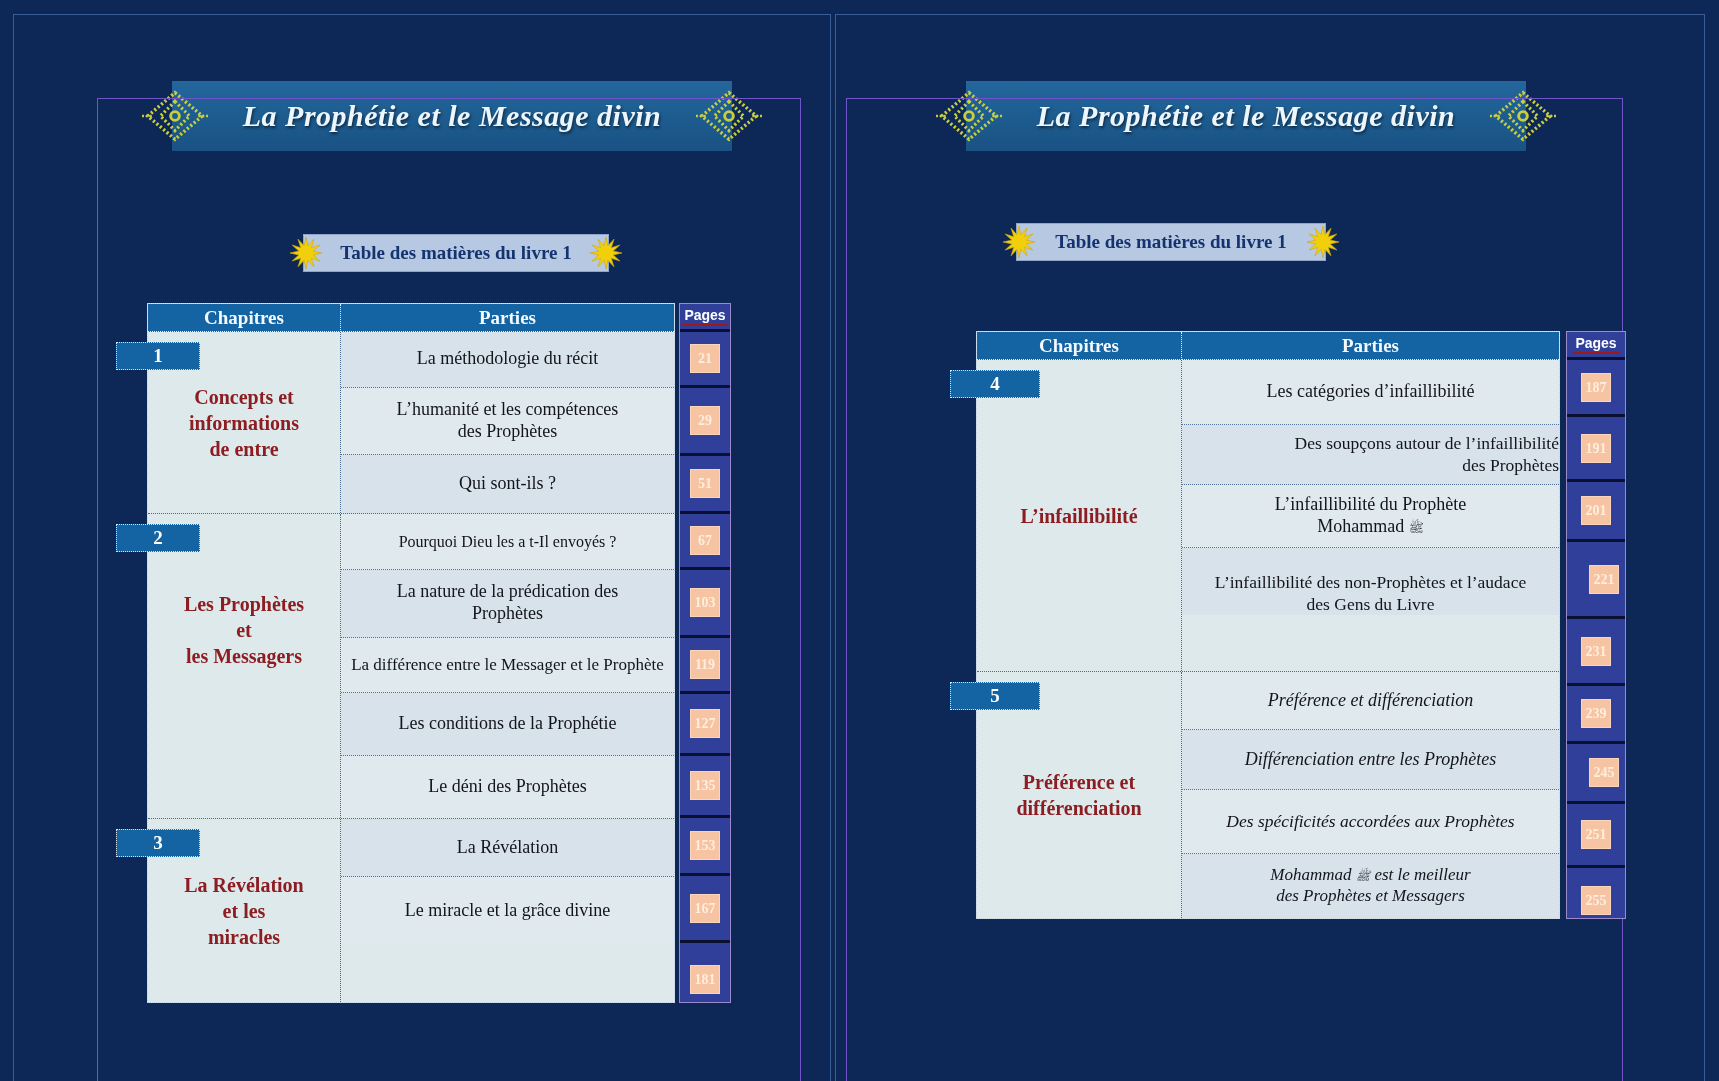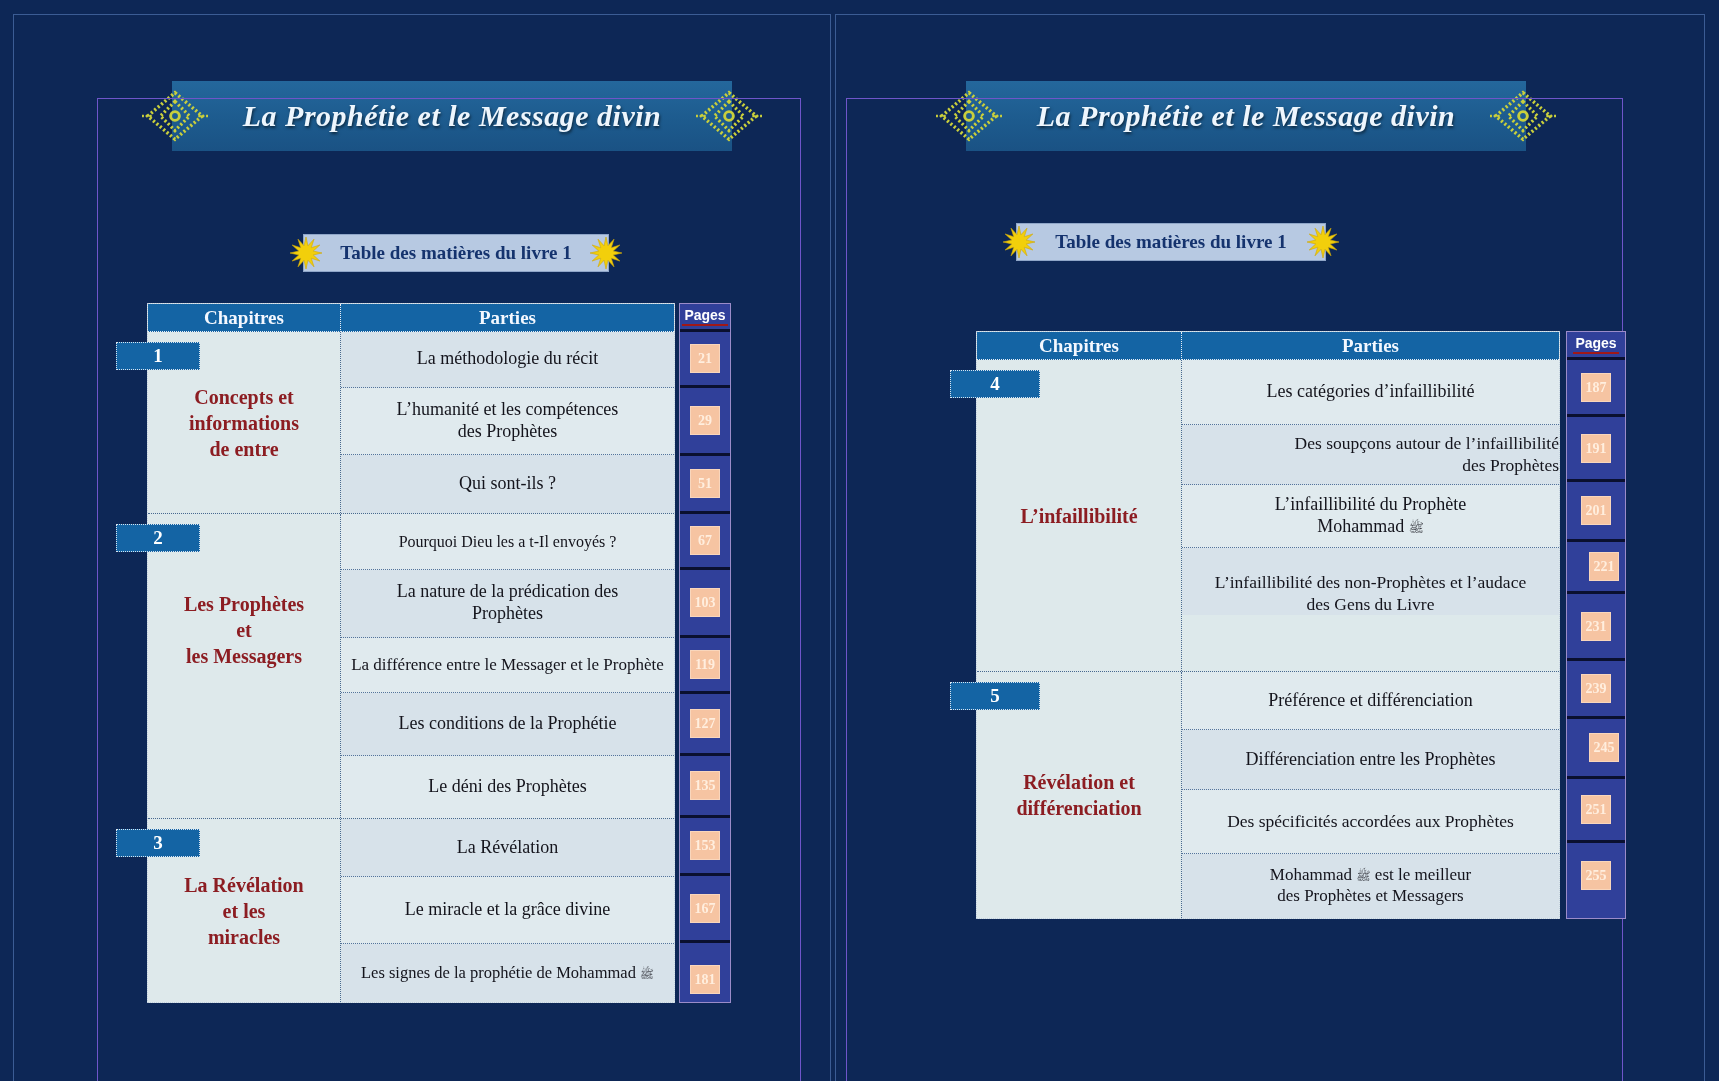--- a/index.html
+++ b/index.html
@@ -159,23 +159,20 @@
               <div>miracles</div>
             </div>
           </div>
           <div class="parts-col" style="width: 333px;">
             <div class="part-row shade-a" style="height: 58px; font-size: 18px;">
               <div>La Révélation</div>
             </div>
             <div class="part-row shade-b" style="height: 67px; font-size: 18px;">
               <div>Le miracle et la grâce divine</div>
             </div>
-            <div class="part-row shade-a" style="height: 58px; font-size: 16.5px;">
-              <div>Les signes de la prophétie de Mohammad <span class="pbuh">ﷺ</span></div>
-            </div>
           </div>
         </div>
       </div>
   </div>
   <div class="pages-col" style="left: 665px; top: 288px; width: 52px; height: 700px;">
     <div class="pages-header" style="height: 28px;">
         <span>Pages</span>
       </div>
   <div class="page-box" style="height: 56px;">
         <span class="page-num">21</span>
@@ -279,25 +276,25 @@
             <div class="part-row shade-a" style="height: 67px; font-size: 17.5px; justify-content: flex-end;">
               <div>L’infaillibilité des non-Prophètes et l’audace</div>
               <div>des Gens du Livre</div>
             </div>
           </div>
         </div>
         <div class="chapter-section" style="height: 246px;">
           <div class="chap-cell" style="width: 205px;">
             <div class="chap-tab" style="left: -27px; top: 10px; width: 90px; height: 28px;">5</div>
             <div class="chap-title" style="top: 50%;">
-              <div>Révélation et</div>
+              <div>Préférence et</div>
               <div>différenciation</div>
             </div>
           </div>
-          <div class="parts-col" style="width: 377px;">
+          <div class="parts-col" style="width: 377px; font-style: italic;">
             <div class="part-row shade-b" style="height: 58px; font-size: 18px;">
               <div>Préférence et différenciation</div>
             </div>
             <div class="part-row shade-a" style="height: 60px; font-size: 18px;">
               <div>Différenciation entre les Prophètes</div>
             </div>
             <div class="part-row shade-b" style="height: 64px; font-size: 17.5px;">
               <div>Des spécificités accordées aux Prophètes</div>
             </div>
             <div class="part-row shade-a" style="height: 64px; font-size: 17px;">
@@ -314,21 +311,21 @@
       </div>
   <div class="page-box" style="height: 57px;">
         <span class="page-num">187</span>
       </div>
       <div class="page-box" style="height: 65px;">
         <span class="page-num">191</span>
       </div>
       <div class="page-box" style="height: 60px;">
         <span class="page-num">201</span>
       </div>
-      <div class="page-box" style="height: 52px; padding-left: 16px;">
+      <div class="page-box" style="height: 77px; padding-left: 16px;">
         <span class="page-num">221</span>
       </div>
       <div class="page-box" style="height: 67px;">
         <span class="page-num">231</span>
       </div>
       <div class="page-box" style="height: 58px;">
         <span class="page-num">239</span>
       </div>
       <div class="page-box" style="height: 60px; padding-left: 16px;">
         <span class="page-num">245</span>

